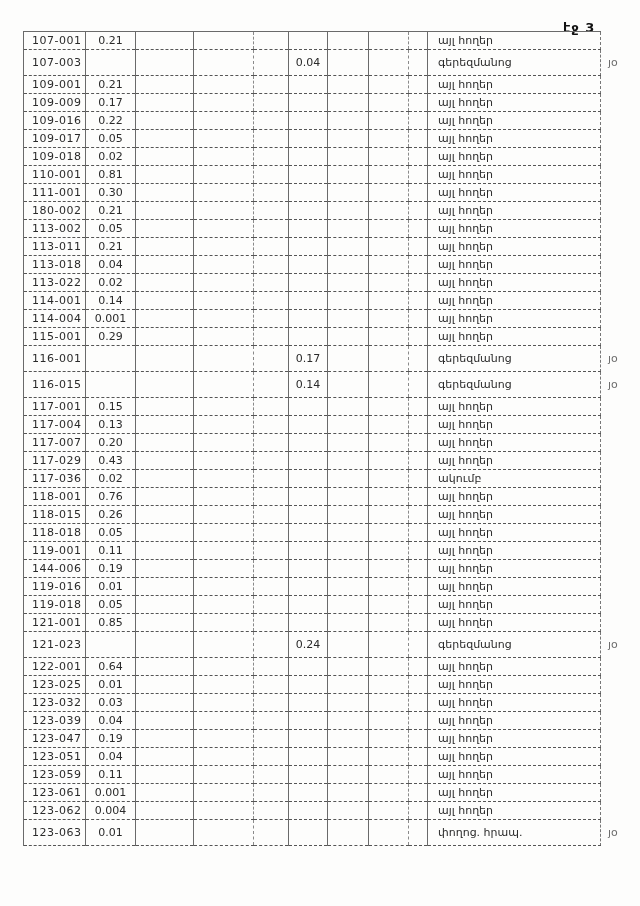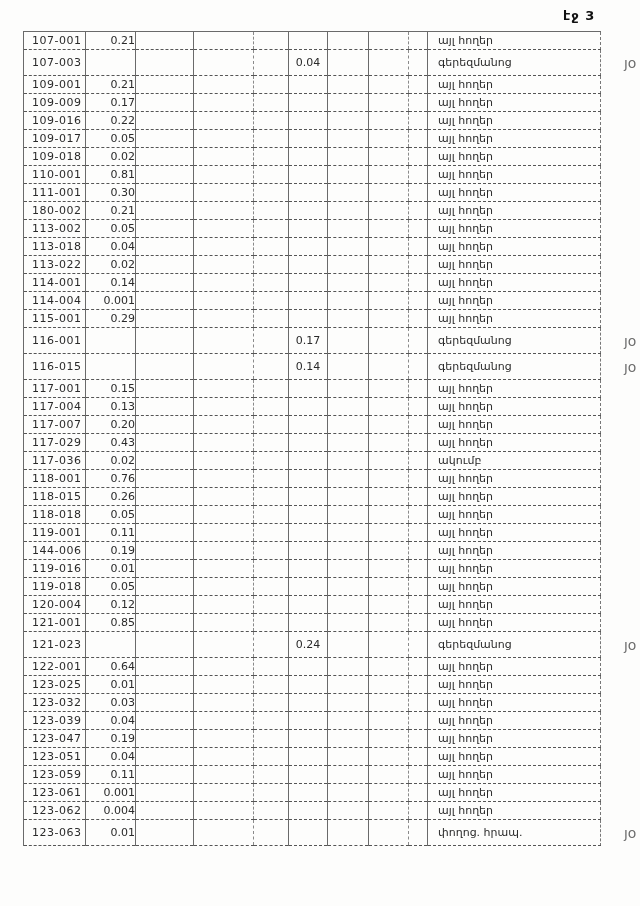--- a/index.html
+++ b/index.html
@@ -5,21 +5,21 @@
   html,body{margin:0;padding:0;background:#ffffff;}
   .page{
     position:relative;
     width:640px;height:906px;
     background:#fdfdfc;
     font-family:"DejaVu Sans",sans-serif;
     color:#232323;
     overflow:hidden;
   }
   .page-header{
-    position:absolute;top:8px;left:563px;
+    position:absolute;top:20px;left:563px;
     font-size:13px;font-weight:bold;letter-spacing:1px;color:#111;
   }
   table.sheet{
     position:absolute;left:23px;top:31px;
     border-collapse:collapse;table-layout:fixed;
     width:615px;
   }
   td{
     height:17px;
     padding:0;
@@ -28,27 +28,27 @@
     color:#2a2a2a;
     border-left:1px solid #6a6a6a;
     border-bottom:1px dashed #555;
     overflow:hidden;white-space:nowrap;
     vertical-align:middle;
   }
   tr.tall td{height:25px;}
   tr:first-child td{border-top:1px solid #6a6a6a;}
   td.c5,td.c9{border-left:1px dashed #8a8a8a;}
   td.code{padding-left:8px;letter-spacing:.5px;}
-  td.value{text-align:right;}
+  td.value{text-align:center;}
   td.extra{text-align:center;}
   td.label{padding-left:10px;border-right:1px dashed #777;}
   td.marker{
     border:none !important;
-    font-size:14px;color:#6b6b6b;
-    padding-left:23px;
+    font-size:11px;color:#6b6b6b;
+    padding-left:7px;
   }
   tr:first-child td.marker{border-top:none !important;}
 </style>
 </head>
 <body>
 
 <div class="page">
   <div class="page-header">էջ 3</div>
 
   <table class="sheet">
@@ -203,20 +203,33 @@
     <td class="empty c4"></td>
     <td class="empty c5"></td>
     <td class="extra"></td>
     <td class="empty c7"></td>
     <td class="empty c8"></td>
     <td class="empty c9"></td>
     <td class="label">այլ հողեր</td>
     <td class="marker"></td>
   </tr>
         <tr>
+    <td class="code">113-011</td>
+    <td class="value">0.21</td>
+    <td class="empty c3"></td>
+    <td class="empty c4"></td>
+    <td class="empty c5"></td>
+    <td class="extra"></td>
+    <td class="empty c7"></td>
+    <td class="empty c8"></td>
+    <td class="empty c9"></td>
+    <td class="label">այլ հողեր</td>
+    <td class="marker"></td>
+  </tr>
+        <tr>
     <td class="code">113-018</td>
     <td class="value">0.04</td>
     <td class="empty c3"></td>
     <td class="empty c4"></td>
     <td class="empty c5"></td>
     <td class="extra"></td>
     <td class="empty c7"></td>
     <td class="empty c8"></td>
     <td class="empty c9"></td>
     <td class="label">այլ հողեր</td>
@@ -439,33 +452,20 @@
     <td class="extra"></td>
     <td class="empty c7"></td>
     <td class="empty c8"></td>
     <td class="empty c9"></td>
     <td class="label">այլ հողեր</td>
     <td class="marker"></td>
   </tr>
         <tr>
     <td class="code">119-018</td>
     <td class="value">0.05</td>
-    <td class="empty c3"></td>
-    <td class="empty c4"></td>
-    <td class="empty c5"></td>
-    <td class="extra"></td>
-    <td class="empty c7"></td>
-    <td class="empty c8"></td>
-    <td class="empty c9"></td>
-    <td class="label">այլ հողեր</td>
-    <td class="marker"></td>
-  </tr>
-        <tr>
-    <td class="code">120-004</td>
-    <td class="value">0.12</td>
     <td class="empty c3"></td>
     <td class="empty c4"></td>
     <td class="empty c5"></td>
     <td class="extra"></td>
     <td class="empty c7"></td>
     <td class="empty c8"></td>
     <td class="empty c9"></td>
     <td class="label">այլ հողեր</td>
     <td class="marker"></td>
   </tr>

